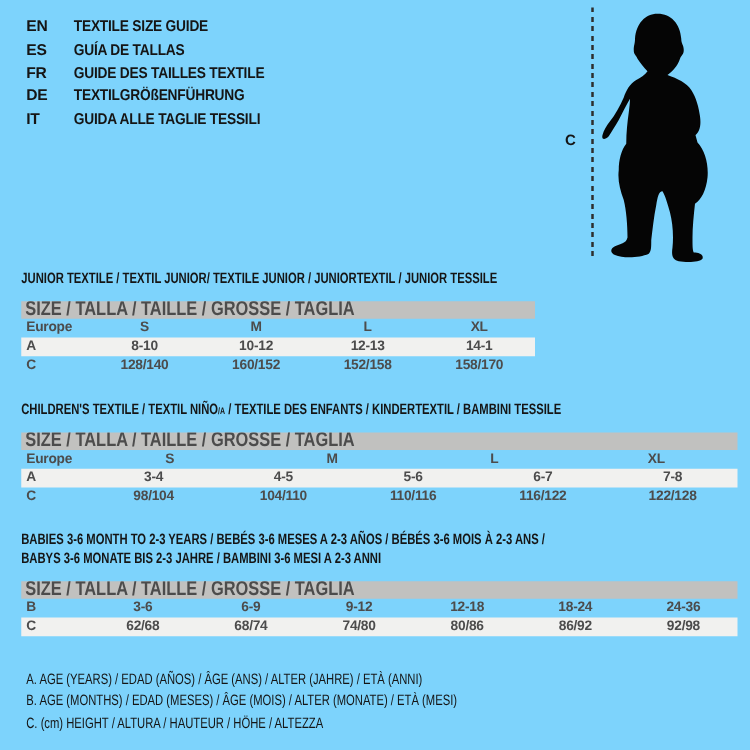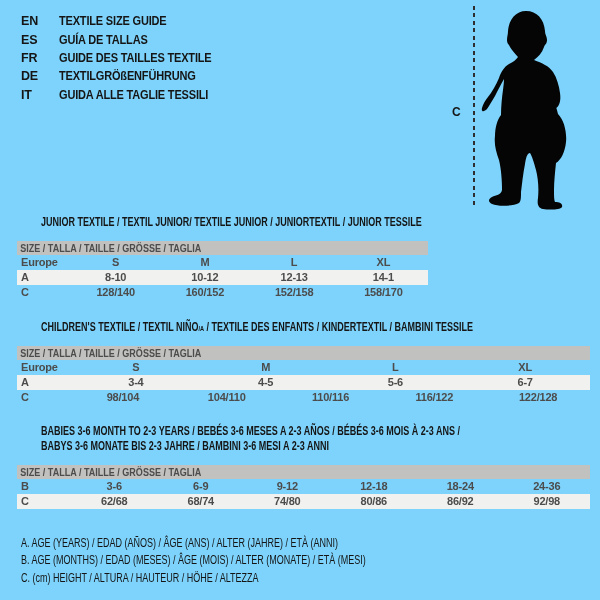--- a/index.html
+++ b/index.html
@@ -14,28 +14,28 @@
   .lang-text { display:inline-block; transform:scaleX(0.88); transform-origin:0 50%; white-space:nowrap; }
 
   
   .dash-line { position:absolute; left:473px; top:6px; width:2px; height:201px;
                background:repeating-linear-gradient(to bottom, #2e2e2e 0 4px, transparent 4px 7.5px); }
   .c-label { position:absolute; left:452px; top:105px; font-weight:bold; font-size:12px; color:#151515; }
   .baby-svg { position:absolute; left:479px; top:2px; }
 
   
   .sec-title { position:absolute; left:17px; font-weight:bold; font-size:12px;
-               color:#151515; white-space:nowrap; line-height:15px;margin-left:24px; }
+               color:#151515; white-space:nowrap; line-height:15px; }
   .ct  { display:inline-block; transform:scaleX(0.75); transform-origin:0 50%; white-space:nowrap; }
   .sub { font-size:7.5px; }
 
   
   .size-table { position:absolute; left:17px; }
   .thead { height:14px; background:#c1c1bf; color:#4c4c4c; font-weight:bold;
-           font-size:11px; line-height:14px; overflow:hidden; }
+           font-size:16px; line-height:14px; overflow:hidden; }
   .thead-text { display:inline-block; transform:scaleX(0.82); transform-origin:0 50%;
                 padding-left:4px; white-space:nowrap; }
   .trow { display:flex; height:15px; line-height:15px; font-weight:bold;
           font-size:11px; color:#4c4c4c; }
   .trow.shaded { background:#f1f1ef; }
   .tlabel { width:50px; padding-left:4px; letter-spacing:-0.2px; }
   .tcell  { flex:1; text-align:center; letter-spacing:-0.2px; }
 
   
   .notes { position:absolute; left:21px; top:535px; }
@@ -162,20 +162,21 @@
       <div class="tcell">M</div>
       <div class="tcell">L</div>
       <div class="tcell">XL</div>
     </div>
     <div class="trow shaded">
       <div class="tlabel">A</div>
       <div class="tcell">3-4</div>
       <div class="tcell">4-5</div>
       <div class="tcell">5-6</div>
       <div class="tcell">6-7</div>
+      <div class="tcell">7-8</div>
     </div>
     <div class="trow">
       <div class="tlabel">C</div>
       <div class="tcell">98/104</div>
       <div class="tcell">104/110</div>
       <div class="tcell">110/116</div>
       <div class="tcell">116/122</div>
       <div class="tcell">122/128</div>
     </div>
   </div>

